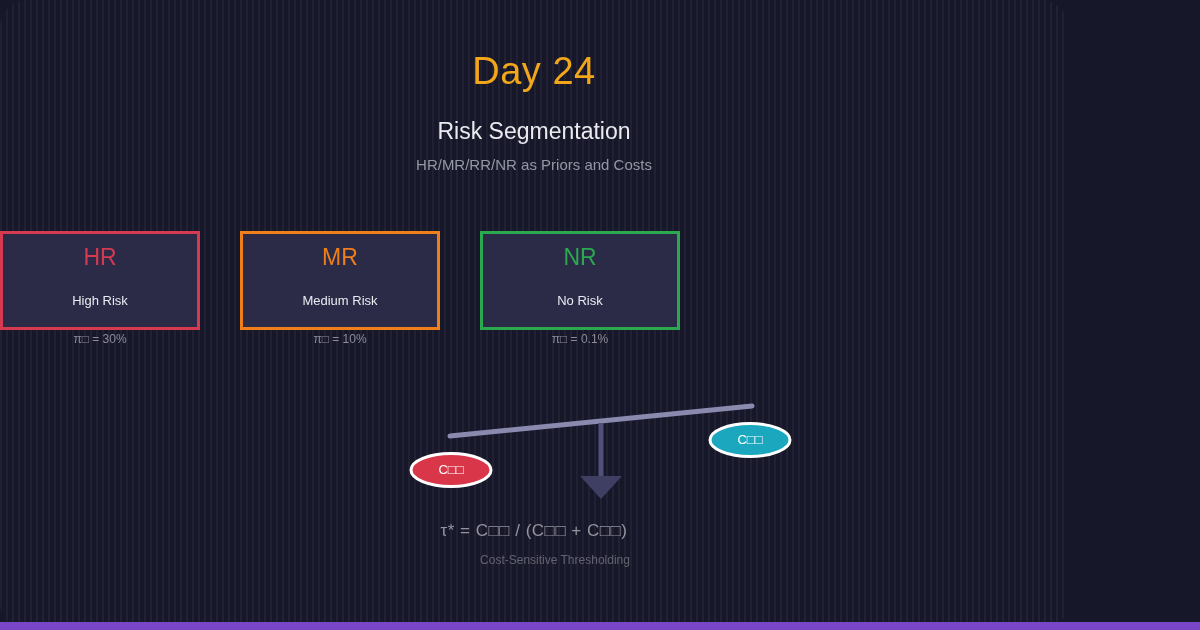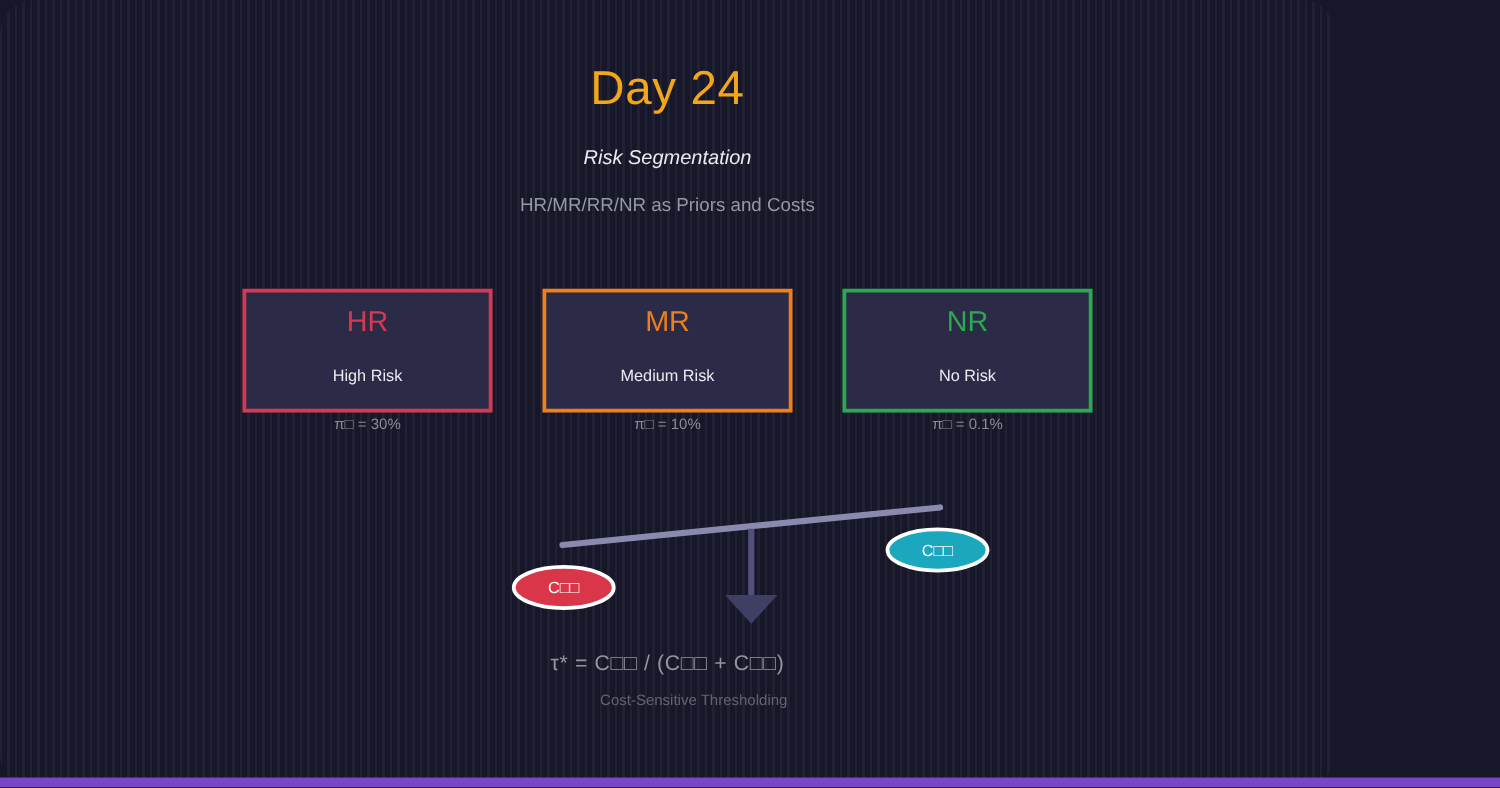--- a/index.html
+++ b/index.html
@@ -20,33 +20,32 @@
   }
   .day-title {
     position: absolute; top: 50px; left: 0; right: 0;
     text-align: center;
     font-size: 38px;
     letter-spacing: 0.5px;
   }
   .title {
     position: absolute; top: 118px; left: 0; right: 0;
     text-align: center;
-    font-size: 16px;
+    font-size: 23px;
     color: #e9ebef;
-    font-style: italic;
   }
   .subtitle {
     position: absolute; top: 156px; left: 0; right: 0;
     text-align: center;
     font-size: 15px;
     color: #9399a4;
   }
   .cards-row {
     position: absolute; top: 231px; left: 0; right: 0;
-    display: flex; justify-content: center; gap: 40px;
+    display: flex; gap: 40px;
   }
   .card {
     width: 200px; height: 99px;
     background: #2b2b48;
     border: 3px solid #888;
     display: flex; flex-direction: column; align-items: center;
     padding-top: 11px;
   }
   .card-abbr { font-size: 23px; line-height: 1.1; }
   .card-name { font-size: 13px; color: #e9ebf0; margin-top: 23px; }

